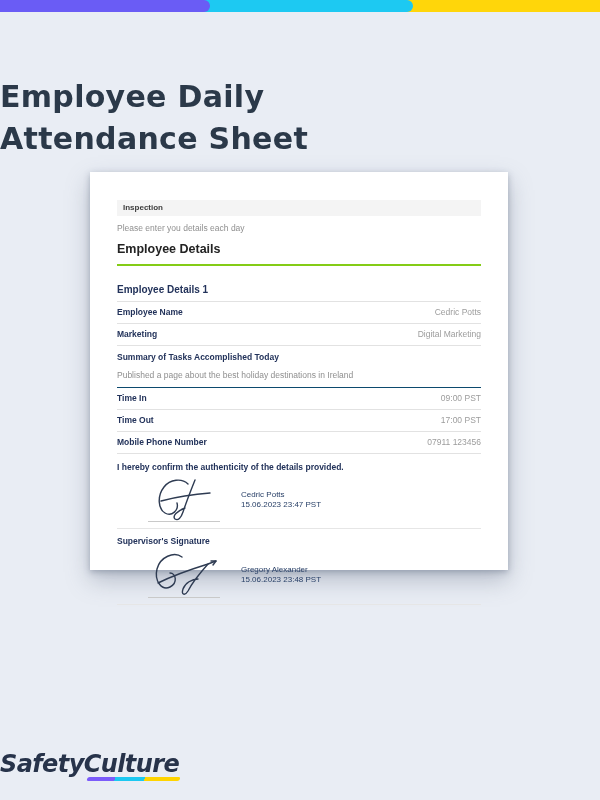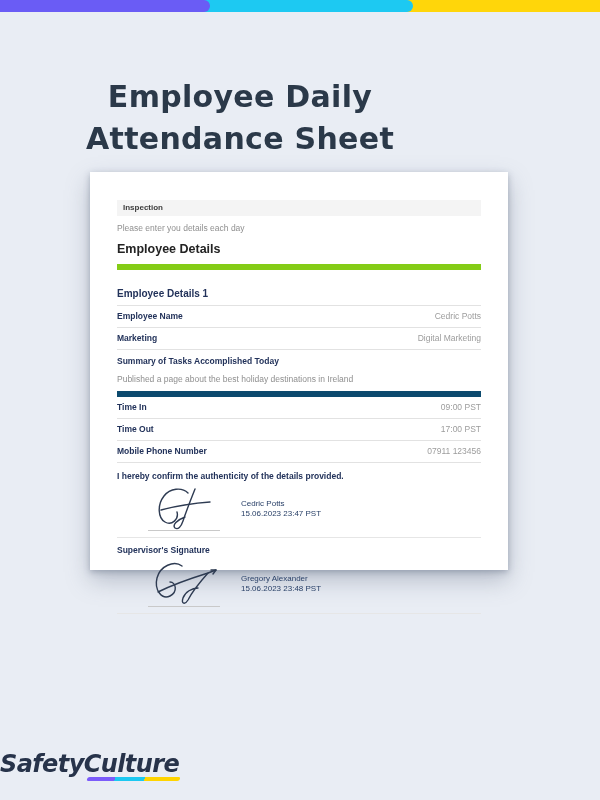--- a/index.html
+++ b/index.html
@@ -11,53 +11,53 @@
 
   
   .topbar { position:absolute; top:0; left:0; width:600px; height:12px; }
   .seg { position:absolute; top:0; height:12px; }
   .seg-yellow { left:0; width:600px; background:#ffd60a; }
   .seg-cyan   { left:0; width:413px; background:#1dc9f2; border-radius:0 6px 6px 0; }
   .seg-purple { left:0; width:210px; background:#6a5cf5; border-radius:0 6px 6px 0; }
 
   
   .title {
-    position:absolute; top:56px; left:0; width:480px; text-align:center;
+    position:absolute; top:56px; left:0; width:480px; 
     font-family:"DejaVu Sans", sans-serif; font-weight:800;
     font-size:30px; line-height:42px; color:#2b3949; letter-spacing:0.3px;
   }
 
   
   .doc {
     position:absolute; left:90px; top:172px; width:418px; height:398px;
     background:#ffffff; box-sizing:border-box; padding:28px 27px 14px 27px;
     box-shadow:0 2px 6px rgba(100,110,132,0.45), 0 10px 22px rgba(100,110,132,0.38);
     font-size:8.5px; color:#333;
   }
   .insp-bar {
     background:#f4f4f4; height:16px; line-height:16px; padding:0 6px;
     font-weight:bold; font-size:8px; color:#3c3c3c;
   }
   .intro { margin-top:7px; color:#8f8f8f; line-height:11px; }
   .h-main {
     margin-top:8px; font-size:12.5px; font-weight:bold; color:#232323;
-    line-height:15px; padding-bottom:7px; border-bottom:6px solid #84cc16;
+    line-height:15px; padding-bottom:7px; border-bottom:2px solid #84cc16;
   }
   .h-sub {
     margin-top:17px; font-size:10px; font-weight:bold; color:#22325a;
     line-height:13px; padding-bottom:5px; border-bottom:1px solid #e2e2e2;
   }
   .frow {
     display:flex; justify-content:space-between; align-items:flex-start;
     padding:5px 0; border-bottom:1px solid #e2e2e2; line-height:11px;
   }
   .flabel { font-weight:bold; color:#22325a; }
   .fvalue { color:#9c9c9c; }
   .sum-label { padding:6px 0 4px; font-weight:bold; color:#22325a; line-height:11px; }
-  .sum-value { padding:3px 0 6px; color:#8f8f8f; border-bottom:6px solid #0c4a6e; line-height:11px; }
+  .sum-value { padding:3px 0 6px; color:#8f8f8f; border-bottom:1px solid #0c4a6e; line-height:11px; }
   .confirm { padding:8px 0 2px; font-weight:bold; color:#22325a; line-height:11px; }
   .sigrow { display:flex; align-items:center; padding:2px 0 6px; border-bottom:1px solid #e6e6e6; }
   .scrawl { margin-left:31px; width:72px; border-bottom:1px solid #c9c9c9; }
   .scrawl svg { display:block; }
   .sigmeta { margin-left:21px; color:#2a4168; font-size:8px; line-height:10px; }
   .sup-label { padding:7px 0 2px; font-weight:bold; color:#22325a; line-height:11px; }
 
   
   .footer { position:absolute; top:750px; left:0; width:600px; text-align:left; }
   .brand {

